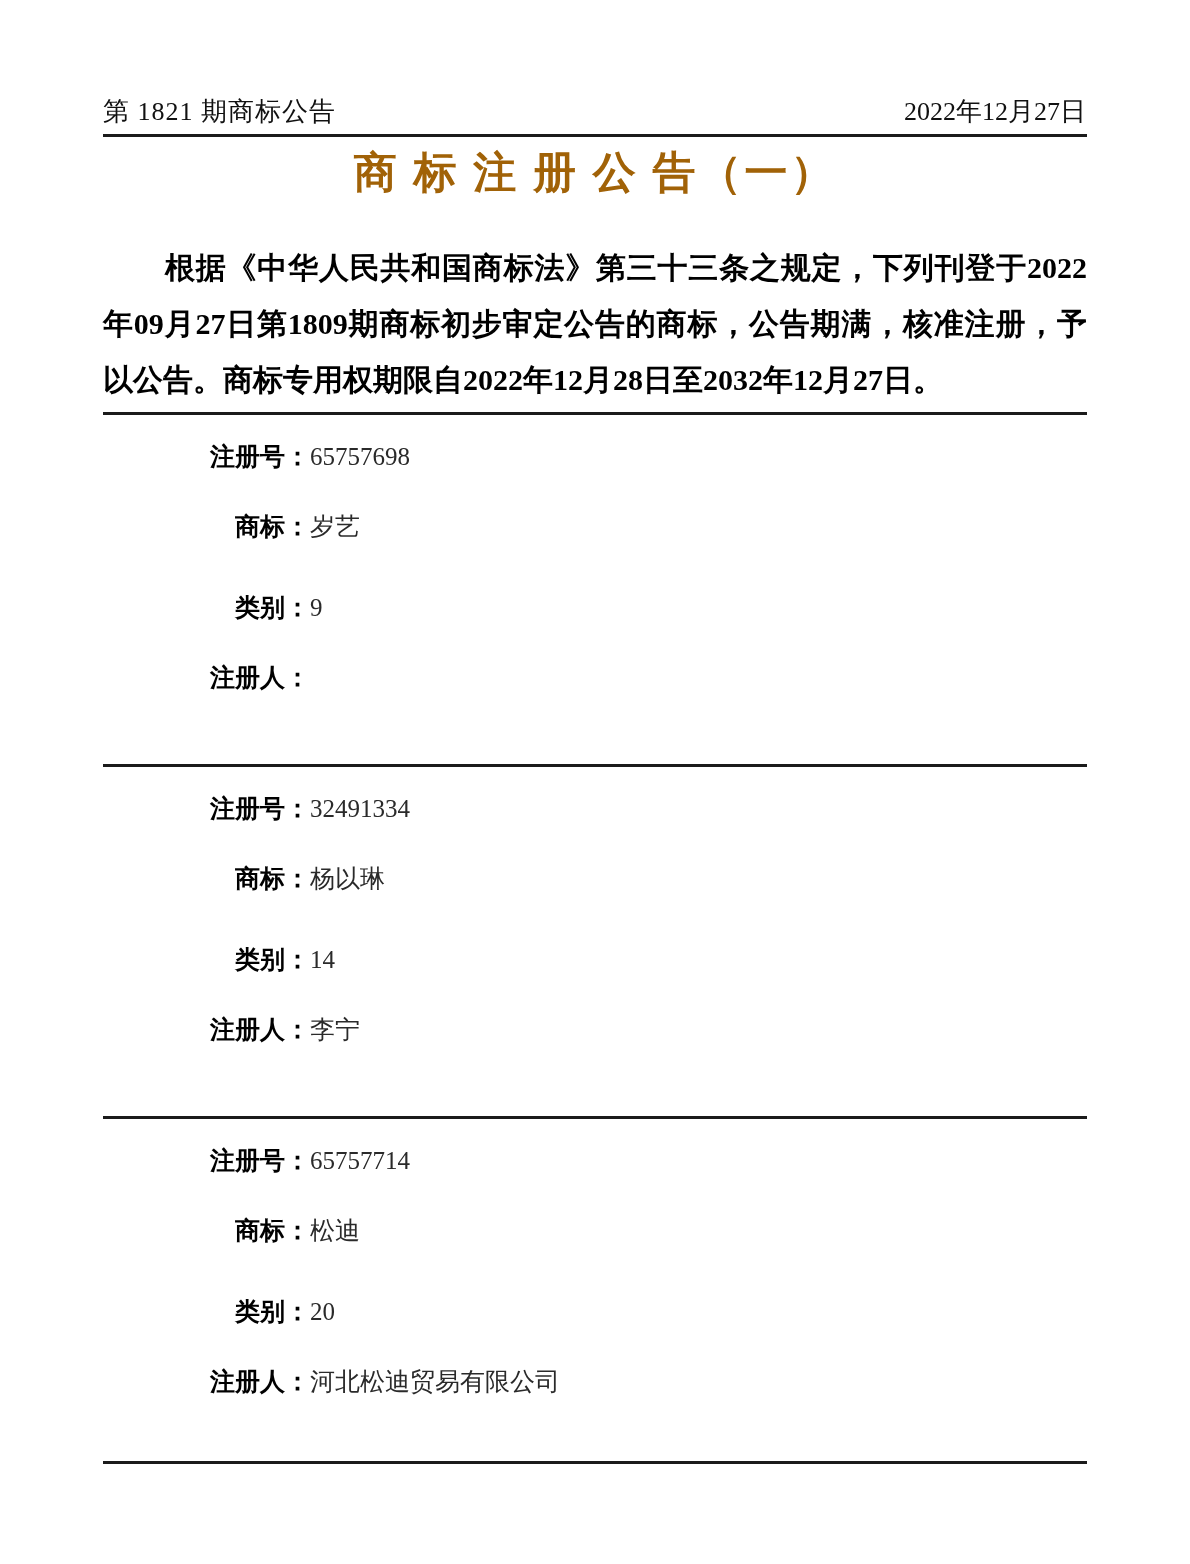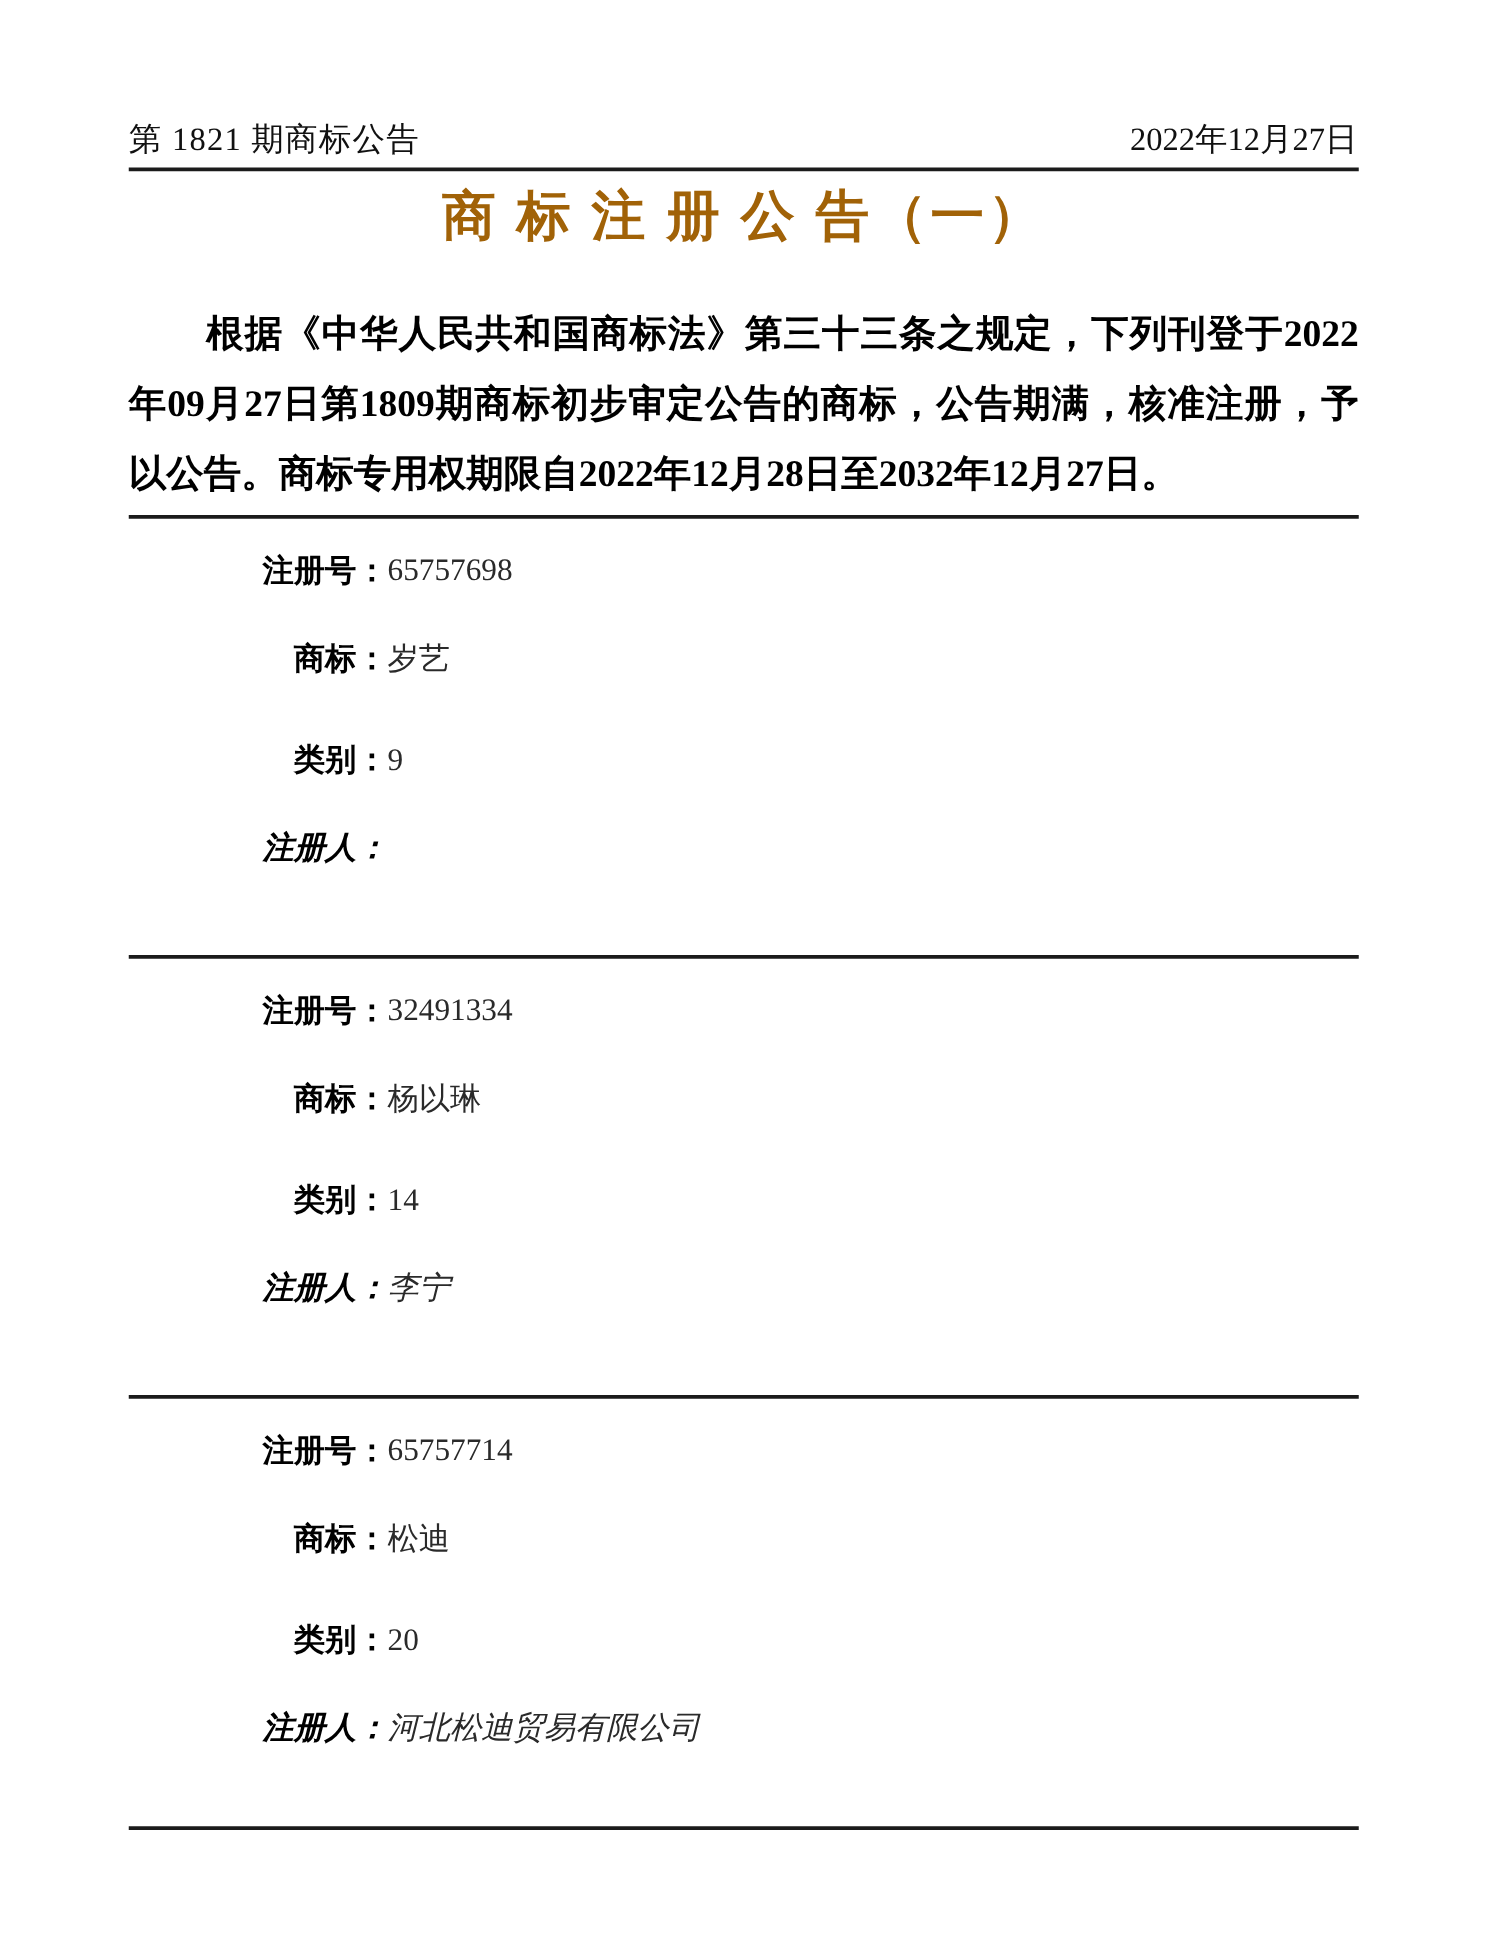--- a/index.html
+++ b/index.html
@@ -91,21 +91,21 @@
     flex: 0 0 auto;
   }
   .field-value {
     font-size: 25px;
     color: #2a2a2a;
     flex: 0 0 auto;
   }
   .row-1 { top: 28px; align-items: center; }
   .row-2 { top: 98px; }
   .row-3 { top: 179px; }
-  .row-4 { top: 249px; font-style: italic; }
+  .row-4 { top: 249px; }
   .bottom-rule {
     position: absolute;
     left: 103px;
     width: 984px;
     top: 1461px;
     height: 3px;
     background: #1b1b1b;
   }
 </style>
 </head>

